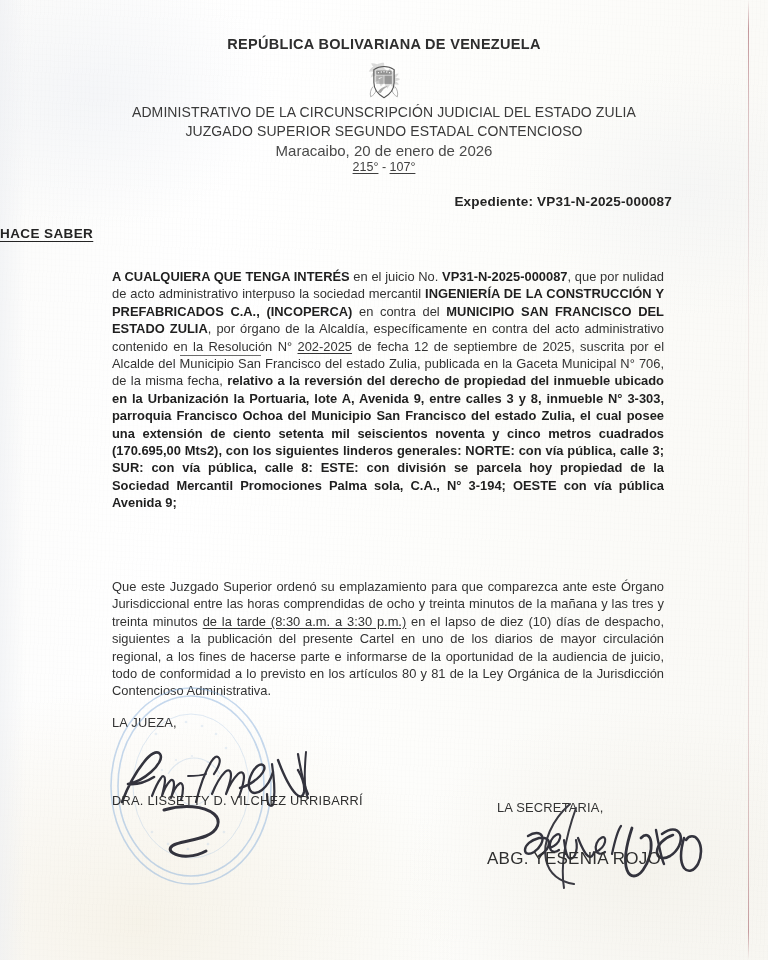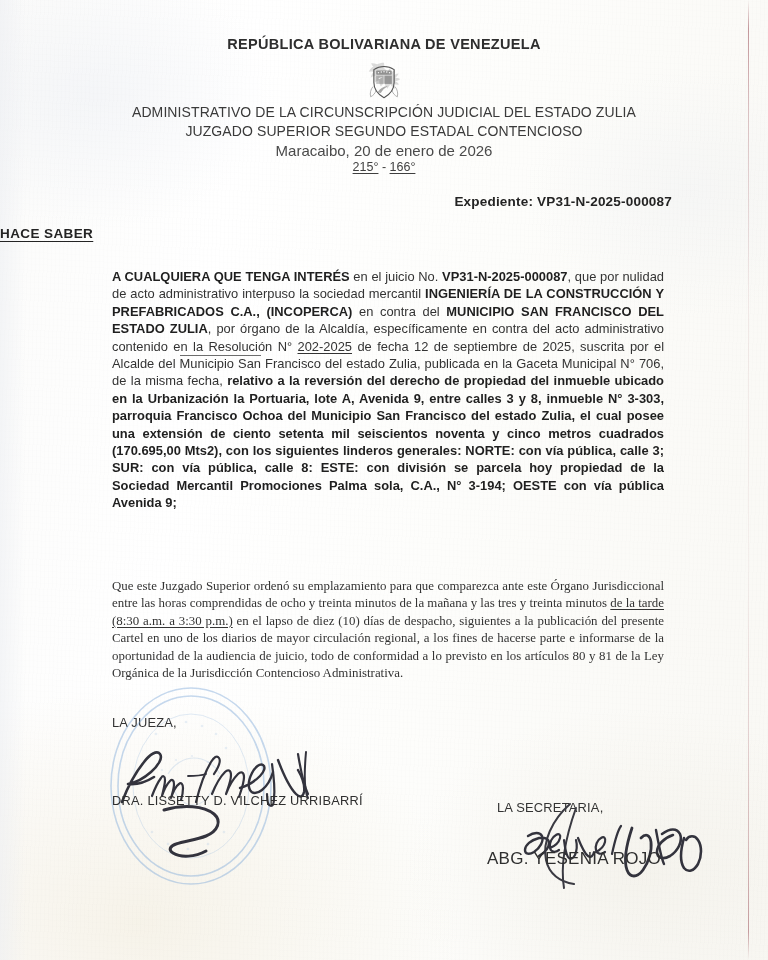--- a/index.html
+++ b/index.html
@@ -92,21 +92,21 @@
   }
 
   
   .para{
     position:absolute;left:112px;width:552px;
     text-align:justify;
     font-size:12.9px;line-height:17.4px;
     color:#333;
   }
   #para1{top:268px;}
-  #para2{top:578px;font-family:Liberation Serif, serif;}
+  #para2{top:578px;}
   .para b{font-weight:bold;color:#1f1f1f;}
   .u{text-decoration:underline;text-underline-offset:2px;}
   .ov{border-top:1px solid rgba(60,60,60,.75);}
 
   .la-jueza{
     position:absolute;left:112px;top:715px;
     font-size:12.9px;color:#333;letter-spacing:.2px;
   }
   .la-secretaria{
     position:absolute;left:497px;top:800px;
@@ -178,21 +178,21 @@
     </svg>
 
     <div class="hdr hdr-line2">
       <div>ADMINISTRATIVO DE LA CIRCUNSCRIPCIÓN JUDICIAL DEL ESTADO ZULIA</div>
       <div>JUZGADO SUPERIOR SEGUNDO ESTADAL CONTENCIOSO</div>
     </div>
 
     <div class="hdr-place">Maracaibo, 20 de enero de 2026</div>
 
     <div class="hdr-years">
-      <span>215°</span><span style="text-decoration:none"> - </span><span>166°</span>
+      <span>215°</span><span style="text-decoration:none"> - </span><span>107°</span>
     </div>
 
     <div class="exp">Expediente: VP31-N-2025-000087</div>
 
     <div class="hace-saber">
       <span>HACE SABER</span>
     </div>
 
     <div class="para" id="para1"><b>A CUALQUIERA QUE TENGA INTERÉS</b><span> en el juicio No. </span><b>VP31-N-2025-000087</b><span>, que por nulidad de acto administrativo interpuso la sociedad mercantil </span><b>INGENIERÍA DE LA CONSTRUCCIÓN Y PREFABRICADOS C.A., (INCOPERCA)</b><span> en contra del </span><b>MUNICIPIO SAN FRANCISCO DEL ESTADO ZULIA</b><span>, por órgano de la Alcaldía, específicamente en contra del acto administrativo contenido en la Resolución N° </span><span class="u">202-2025</span><span> de fecha 12 de septiembre de 2025, suscrita por el Alcalde del </span><span class="ov">Municipio San</span><span> Francisco del estado Zulia, publicada en la Gaceta Municipal N° 706, de la misma fecha, </span><b>relativo a la reversión del derecho de propiedad del inmueble ubicado en la Urbanización la Portuaria, lote A, Avenida 9, entre calles 3 y 8, inmueble N° 3-303, parroquia Francisco Ochoa del Municipio San Francisco del estado Zulia, el cual posee una extensión de ciento setenta mil seiscientos noventa y cinco metros cuadrados (170.695,00 Mts2), con los siguientes linderos generales: NORTE: con vía pública, calle 3; SUR: con vía pública, calle 8: ESTE: con división se parcela hoy propiedad de la Sociedad Mercantil Promociones Palma sola, C.A., N° 3-194; OESTE con vía pública Avenida 9;</b></div>
 

